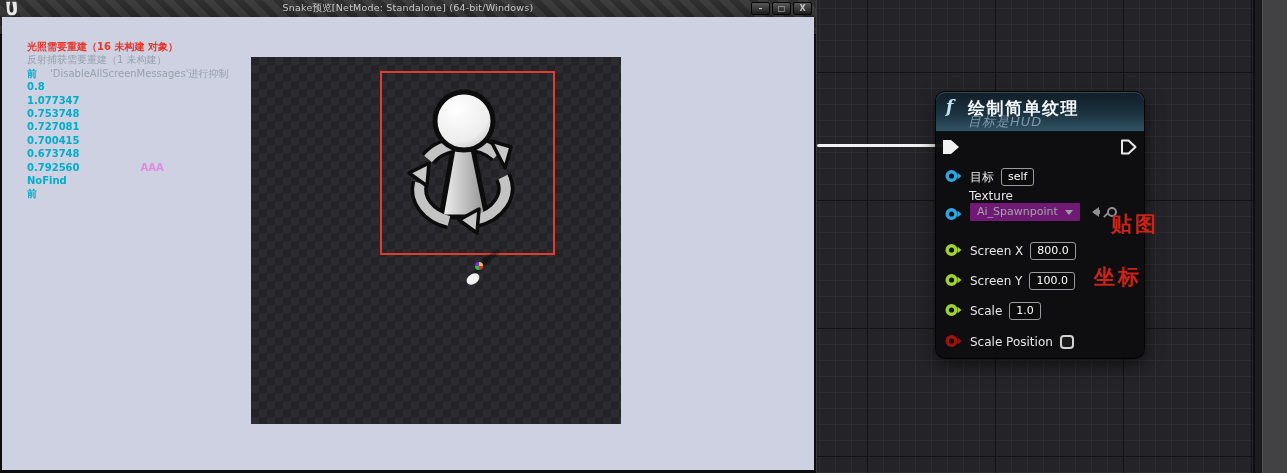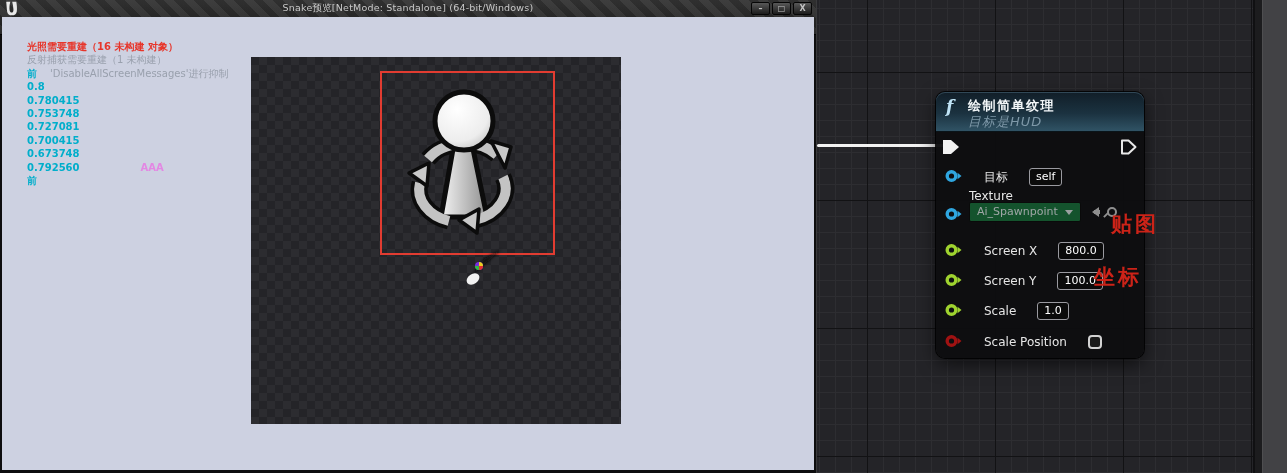--- a/index.html
+++ b/index.html
@@ -83,34 +83,34 @@
     border-radius:9px 9px 0 0; overflow:hidden;
     background:linear-gradient(180deg,#111e28 0%, #1b3240 55%, #305365 100%);
     box-shadow:inset 0 1px 0 rgba(130,180,210,0.28);
     border-bottom:1px solid #0a1419;
   }
   .fn-icon {
     position:absolute; left:10px; top:4px;
     font-family:"DejaVu Serif", serif; font-style:italic; font-weight:bold;
     font-size:17px; color:#bfe3f5;
   }
-  .node-title { position:absolute; left:32px; top:5px; font-size:13px; font-weight:bold; color:#f3f7f9; letter-spacing:1.5px; }
+  .node-title { position:absolute; left:32px; top:5px; font-size:17px; font-weight:bold; color:#f3f7f9; letter-spacing:1.5px; }
   .node-subtitle { position:absolute; left:32px; top:21px; font-size:13px; font-style:italic; color:#7e98a8; letter-spacing:1px; }
 
   .exec-in  { position:absolute; left:6px;  top:47px; }
   .exec-out { position:absolute; right:7px; top:47px; }
 
-  .pin-row { position:absolute; left:9px; display:flex; align-items:center; gap:21px; height:18px; }
+  .pin-row { position:absolute; left:9px; display:flex; align-items:center; gap:7px; height:18px; }
   .pin-label { color:#e6e6e6; font-size:12px; white-space:nowrap; }
   .value-box {
     background:#0b0b0b; border:1px solid #9a9aa0; border-radius:3px;
     color:#fff; font-size:11px; padding:1px 6px; line-height:14px; min-width:24px; text-align:center;
   }
   .dropdown {
-    display:flex; align-items:center; gap:7px; background:#14532d;
+    display:flex; align-items:center; gap:7px; background:#701a75;
     border:1px solid #0a0a0a; border-radius:2px; padding:2px 7px;
     color:#9fa6a6; font-size:11px; line-height:14px;
   }
   .caret-down { width:0; height:0; border:4px solid transparent; border-top:5px solid #9aa0a0; margin-top:4px; }
   .back-arrow { position:relative; width:14px; height:10px; }
   .back-arrow::before { content:""; position:absolute; left:0; top:0; border:5px solid transparent; border-right:7px solid #8f8f8f; }
   .back-arrow::after  { content:""; position:absolute; left:7px; top:3px; width:6px; height:4px; background:#8f8f8f; }
   .magnifier { position:relative; width:10px; height:10px; border:2px solid #8f8f8f; border-radius:50%; }
   .magnifier::after { content:""; position:absolute; left:-4px; bottom:-3px; width:2px; height:6px; background:#8f8f8f; transform:rotate(45deg); }
   .checkbox { width:14px; height:14px; border:2px solid #d2d2d2; border-radius:4px; background:#1a1a1a; }
@@ -140,29 +140,30 @@
   <div class="window-body">
 
     <div class="debug">
       <div class="dbg-red">光照需要重建（16 未构建 对象）</div>
       <div class="dbg-gray">反射捕获需要重建（1 未构建）</div>
       <div class="dbg-row">
         <span class="dbg-cyan">前</span>
         <span class="dbg-gray">'DisableAllScreenMessages'进行抑制</span>
       </div>
       <div class="dbg-cyan">0.8</div>
-      <div class="dbg-cyan">0.780415</div>
+      <div class="dbg-cyan">1.077347</div>
       <div class="dbg-cyan">0.753748</div>
       <div class="dbg-cyan">0.727081</div>
       <div class="dbg-cyan">0.700415</div>
       <div class="dbg-cyan">0.673748</div>
       <div class="dbg-row">
         <span class="dbg-cyan">0.792560</span>
         <span class="dbg-magenta">AAA</span>
       </div>
+      <div class="dbg-cyan">NoFind</div>
       <div class="dbg-cyan">前</div>
     </div>
 
     <div class="viewport">
       <div class="red-rect"></div>
 
       <svg class="pawn-svg" width="118" height="148" viewBox="0 0 118 148">
         <defs>
           <radialGradient id="headGrad" cx="0.38" cy="0.3" r="0.85">
             <stop offset="0" stop-color="#ffffff"></stop>

